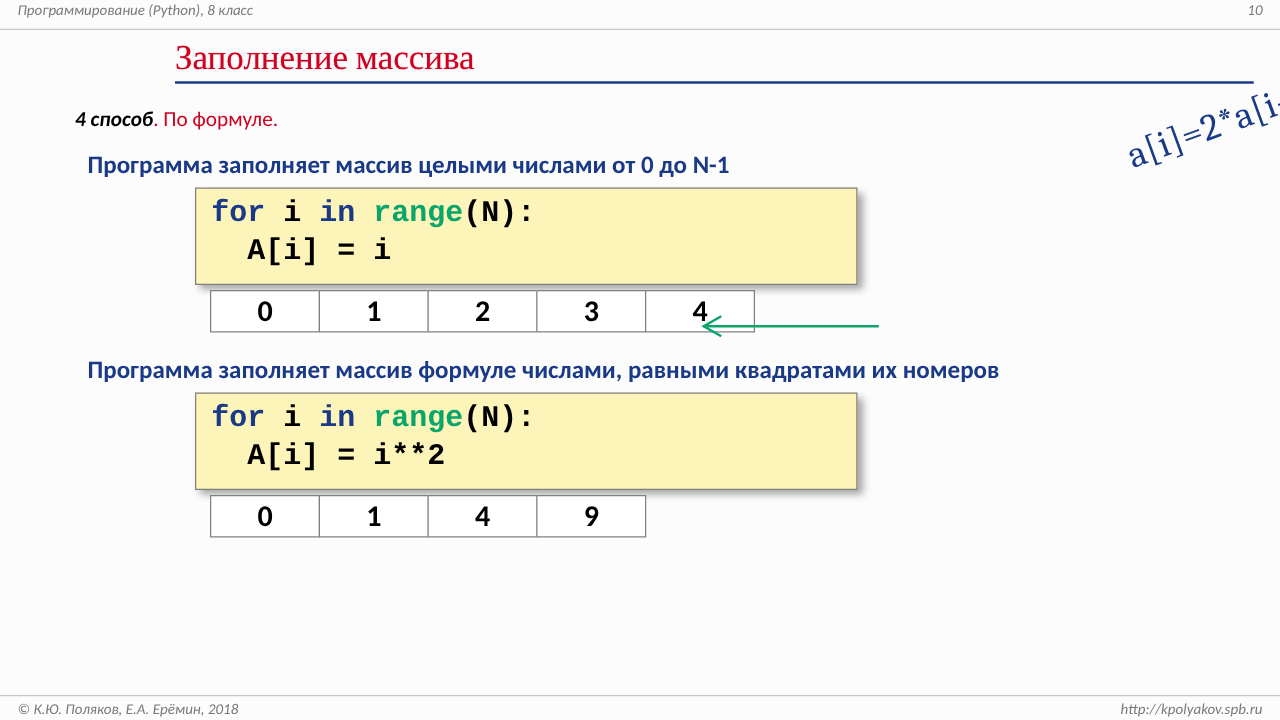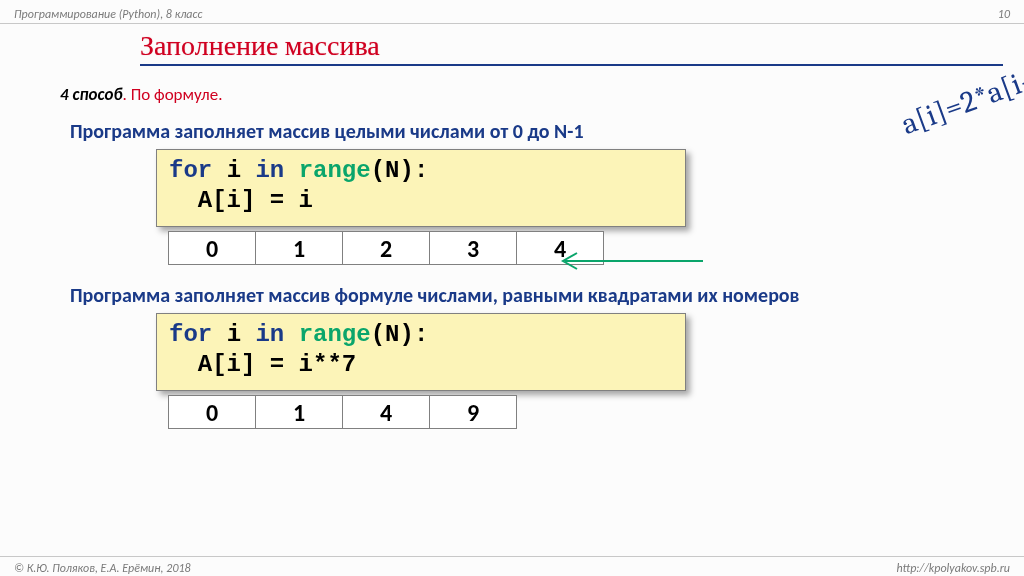--- a/index.html
+++ b/index.html
@@ -13,21 +13,21 @@
   }
   .topbar {
     height: 24px;
     border-bottom: 1px solid #c8c8c8;
     padding: 2px 14px;
     font-size: 12px;
     font-style: italic;
     color: #7a7a7a;
     display: flex;
     justify-content: space-between;
-    align-items: flex-end;
+    align-items: flex-start;
   }
   .bottombar {
     position: absolute;
     bottom: 0; left: 0; right: 0;
     height: 20px;
     border-top: 1px solid #c8c8c8;
     padding: 1px 14px;
     font-size: 12px;
     font-style: italic;
     color: #7a7a7a;
@@ -143,21 +143,21 @@
         <div class="cell">2</div>
         <div class="cell">3</div>
         <div class="cell">4</div>
       </div>
     </div>
 
     <div class="block">
       <div class="desc">Программа заполняет массив формуле числами, равными квадратами их номеров</div>
       <div class="codebox">
         <span class="kw-for">for</span> <span>i</span> <span class="kw-in">in</span> <span class="kw-range">range</span><span>(N):</span><br>
-        <span style="white-space:pre;">  A[i] = i**7</span>
+        <span style="white-space:pre;">  A[i] = i**2</span>
       </div>
       <div class="array-row">
         <div class="cell">0</div>
         <div class="cell">1</div>
         <div class="cell">4</div>
         <div class="cell">9</div>
       </div>
     </div>
   </div>
 </div>

